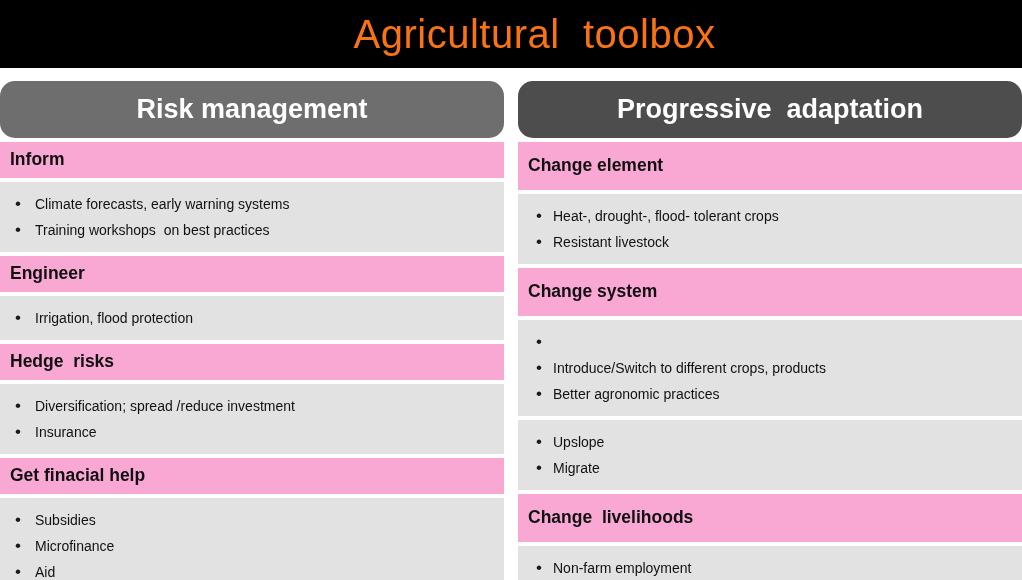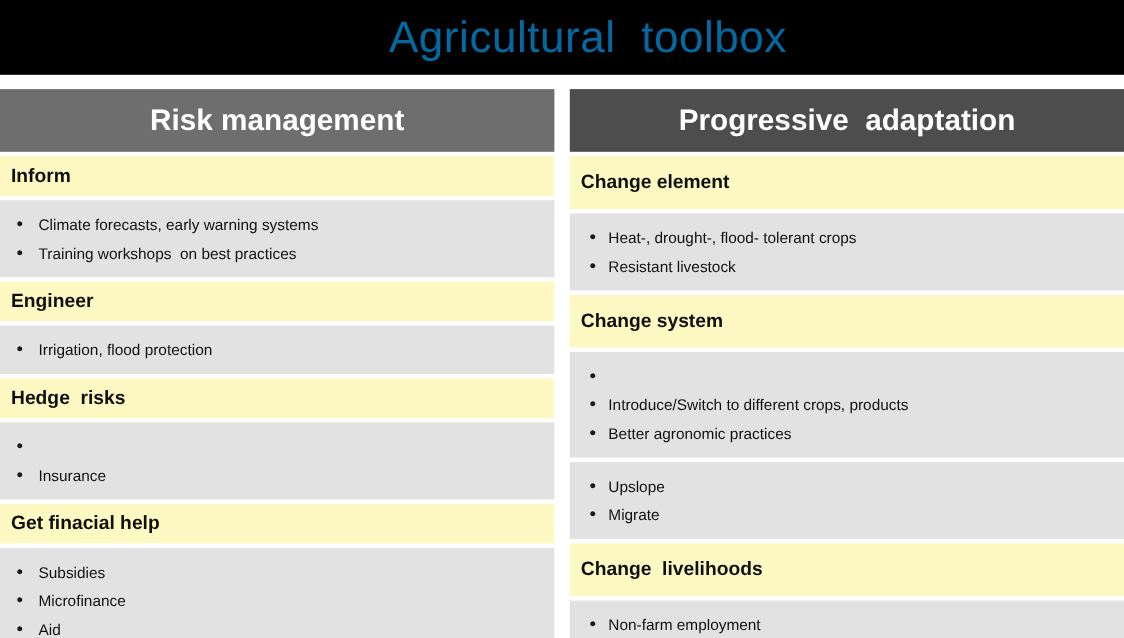--- a/index.html
+++ b/index.html
@@ -26,21 +26,21 @@
     left: 0;
     top: 0;
     width: 1022px;
     height: 68px;
     background: #000000;
     display: flex;
     align-items: center;
     justify-content: center;
   }
   .title-text {
-    color: #0369a1;
+    color: #f97316;
     font-size: 40px;
     font-weight: 400;
     letter-spacing: 0.5px;
     white-space: pre;
     line-height: 1;
     margin-left: 47px;
   }
 
   
   .col {
@@ -54,34 +54,35 @@
   .col-right { left: 518px; }
 
   
   .col-header {
     height: 57px;
     display: flex;
     align-items: center;
     justify-content: center;
     box-sizing: border-box;
     margin-bottom: 4px;
+    border-radius: 15px;
   }
   .col-header-left  { background: #6e6e6e; }
   .col-header-right { background: #4d4d4d; }
   .col-header-text {
     color: #ffffff;
     font-size: 27px;
     font-weight: bold;
     white-space: pre;
     line-height: 1;
   }
 
   
   .sec-header {
-    background: #fef9c3;
+    background: #f9a8d4;
     box-sizing: border-box;
     display: flex;
     align-items: center;
     padding-left: 10px;
     margin-bottom: 4px;
   }
   .sec-header-text {
     color: #101010;
     font-size: 17.5px;
     font-weight: bold;
@@ -164,20 +165,21 @@
         <span class="bullet-text">Irrigation, flood protection</span>
       </div>
     </div>
 
     <div class="sec-header">
       <div class="sec-header-text">Hedge  risks</div>
     </div>
     <div class="sec-body">
       <div class="bullet-row">
         <span class="bullet-dot">•</span>
+        <span class="bullet-text">Diversification; spread /reduce investment</span>
       </div>
       <div class="bullet-row">
         <span class="bullet-dot">•</span>
         <span class="bullet-text">Insurance</span>
       </div>
     </div>
 
     <div class="sec-header">
       <div class="sec-header-text">Get finacial help</div>
     </div>

